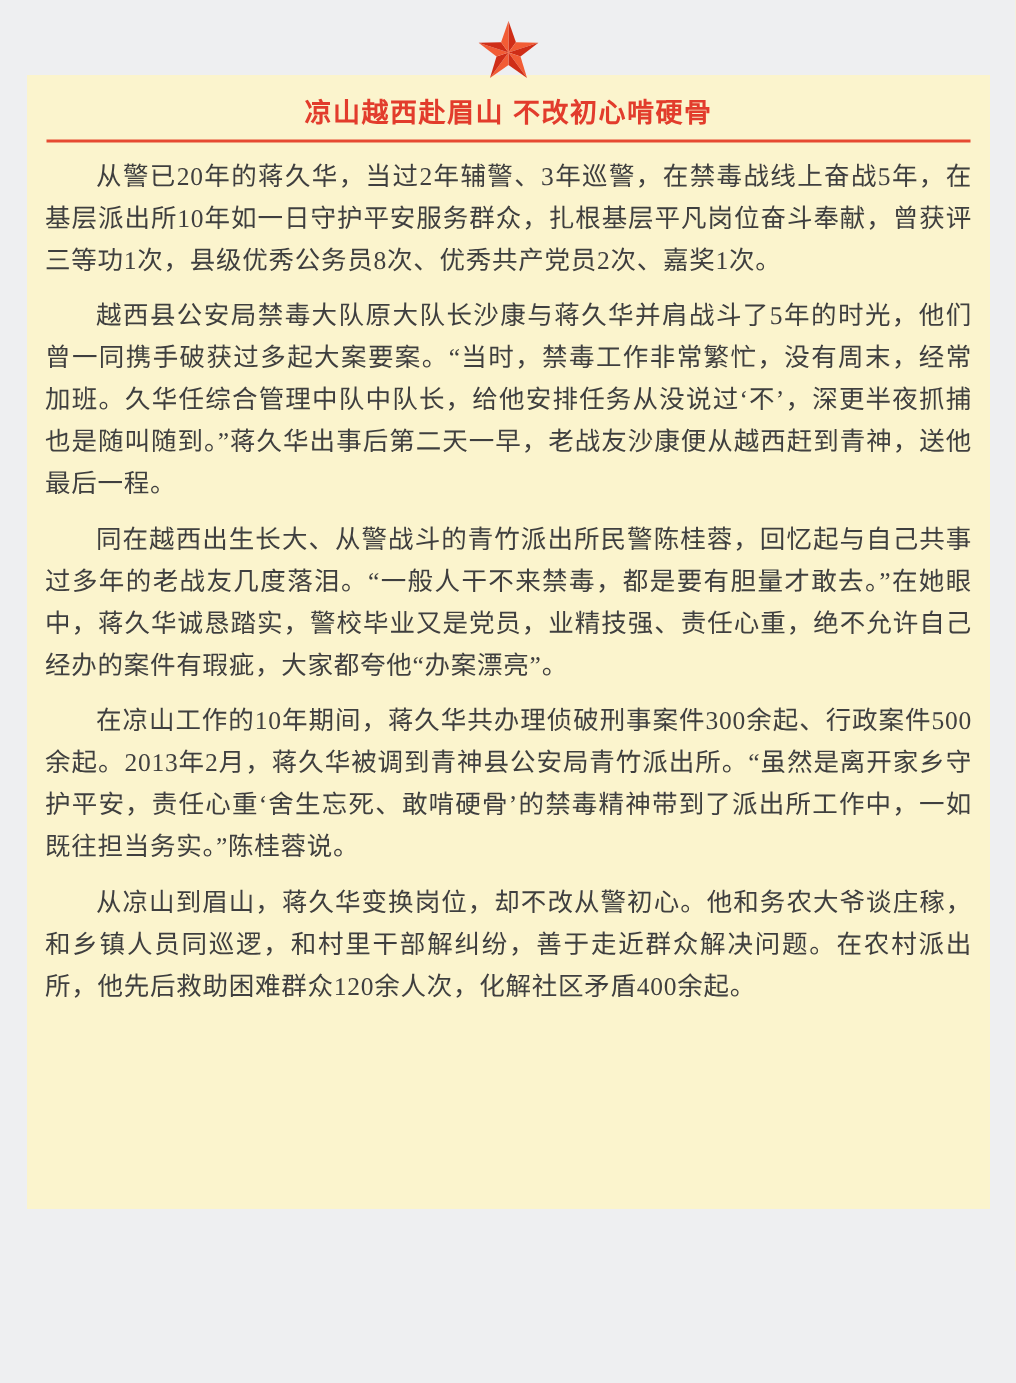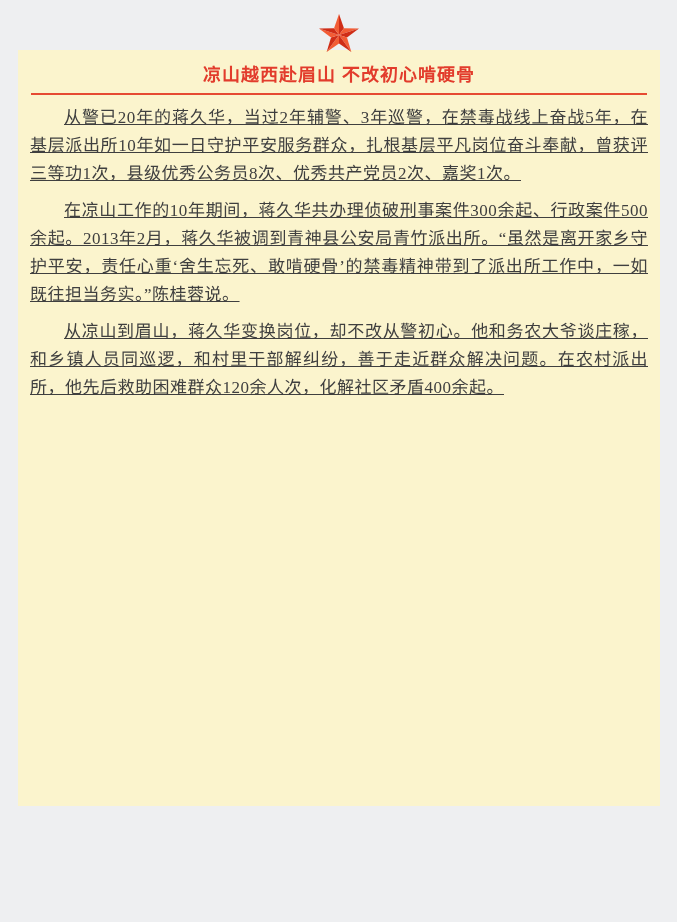--- a/index.html
+++ b/index.html
@@ -58,21 +58,20 @@
     margin-top: 4px;
   }
   .article p {
     margin: 9px 0 0 0;
     font-size: 17px;
     line-height: 28px;
     color: var(--text, #3f3f3f);
     text-align: justify;
     text-indent: 2em;
     letter-spacing: 0.5px;
-    text-decoration: underline;
   }
 </style>
 </head>
 <body>
 
 <div class="page">
 
   <div class="star-wrap">
     <svg width="44" height="44" viewBox="0 0 44 44" xmlns="http://www.w3.org/2000/svg" aria-hidden="true">
 
@@ -89,19 +88,21 @@
         <polygon points="22,22 17.06,15.2 22,1" fill="#f25c35"></polygon>
       </g>
     </svg>
   </div>
 
   <div class="card">
     <h1 class="title">凉山越西赴眉山 不改初心啃硬骨</h1>
     <hr class="divider">
     <div class="article">
       <p>从警已20年的蒋久华，当过2年辅警、3年巡警，在禁毒战线上奋战5年，在基层派出所10年如一日守护平安服务群众，扎根基层平凡岗位奋斗奉献，曾获评三等功1次，县级优秀公务员8次、优秀共产党员2次、嘉奖1次。</p>
+      <p>越西县公安局禁毒大队原大队长沙康与蒋久华并肩战斗了5年的时光，他们曾一同携手破获过多起大案要案。“当时，禁毒工作非常繁忙，没有周末，经常加班。久华任综合管理中队中队长，给他安排任务从没说过‘不’，深更半夜抓捕也是随叫随到。”蒋久华出事后第二天一早，老战友沙康便从越西赶到青神，送他最后一程。</p>
+      <p>同在越西出生长大、从警战斗的青竹派出所民警陈桂蓉，回忆起与自己共事过多年的老战友几度落泪。“一般人干不来禁毒，都是要有胆量才敢去。”在她眼中，蒋久华诚恳踏实，警校毕业又是党员，业精技强、责任心重，绝不允许自己经办的案件有瑕疵，大家都夸他“办案漂亮”。</p>
       <p>在凉山工作的10年期间，蒋久华共办理侦破刑事案件300余起、行政案件500余起。2013年2月，蒋久华被调到青神县公安局青竹派出所。“虽然是离开家乡守护平安，责任心重‘舍生忘死、敢啃硬骨’的禁毒精神带到了派出所工作中，一如既往担当务实。”陈桂蓉说。</p>
       <p>从凉山到眉山，蒋久华变换岗位，却不改从警初心。他和务农大爷谈庄稼，和乡镇人员同巡逻，和村里干部解纠纷，善于走近群众解决问题。在农村派出所，他先后救助困难群众120余人次，化解社区矛盾400余起。</p>
 
     </div>
   </div>
 
 </div>
 
 </body></html>

